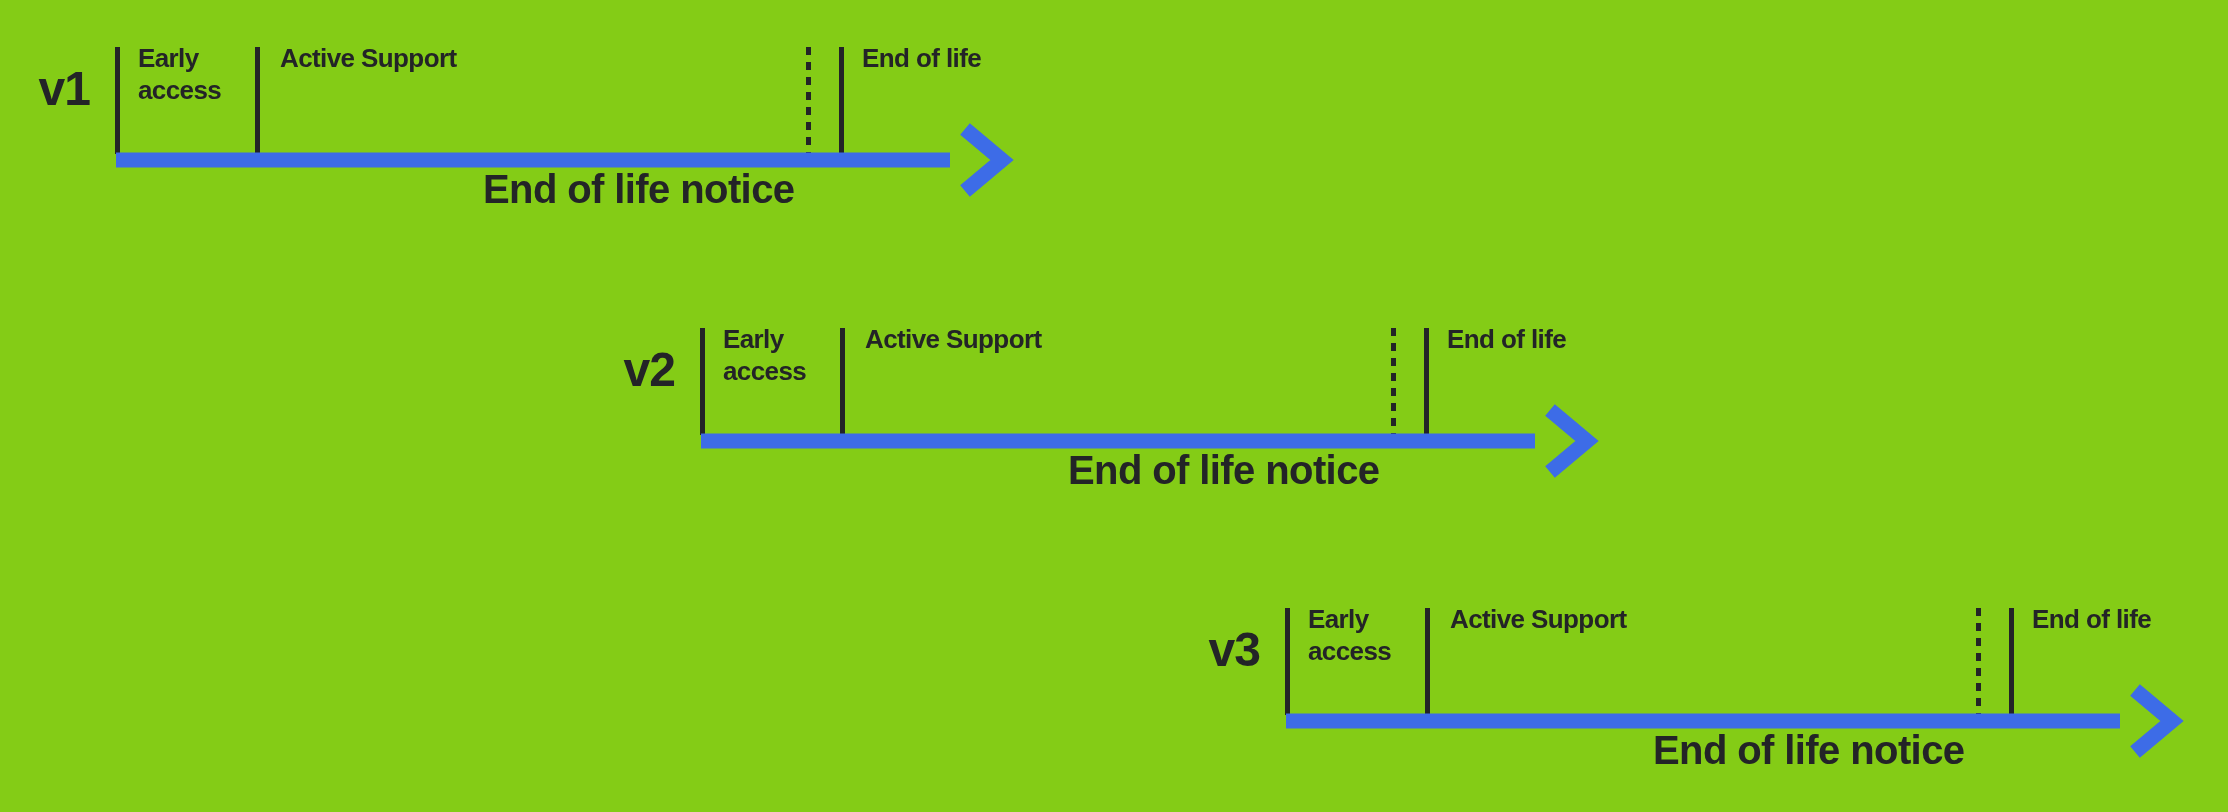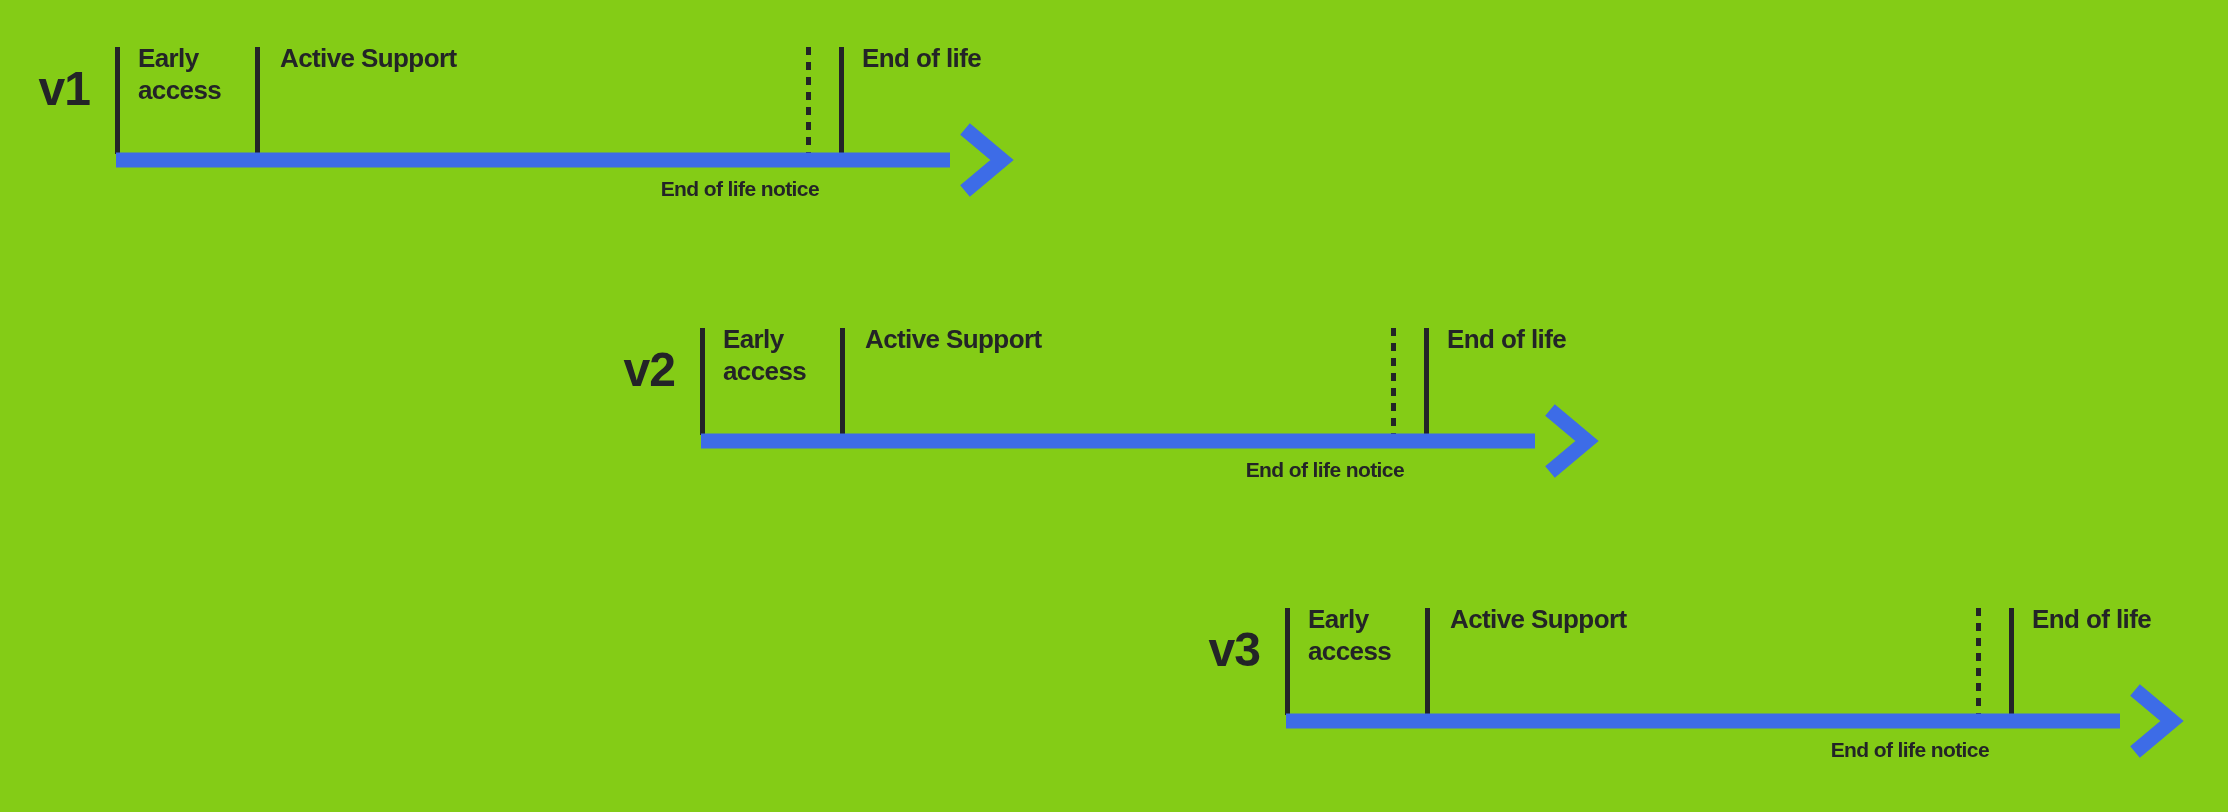--- a/index.html
+++ b/index.html
@@ -53,24 +53,24 @@
     letter-spacing: -0.6px;
     white-space: nowrap;
     color: #232427;
   }
   .plabel.wrap { width: 112px; white-space: normal; }
 
   .arrow-svg { position: absolute; left: -3px; top: 77px; overflow: visible; }
 
   .notice {
     position: absolute;
-    left: 402px; top: 126px;
+    left: 366px; top: 126px;
     width: 300px;
     text-align: right;
-    font-size: 21px;
+    font-size: 40px;
     font-weight: 700;
     line-height: 32px;
     letter-spacing: -0.6px;
     white-space: nowrap;
     color: #232427;
   }
 </style>
 </head>
 <body>
 

